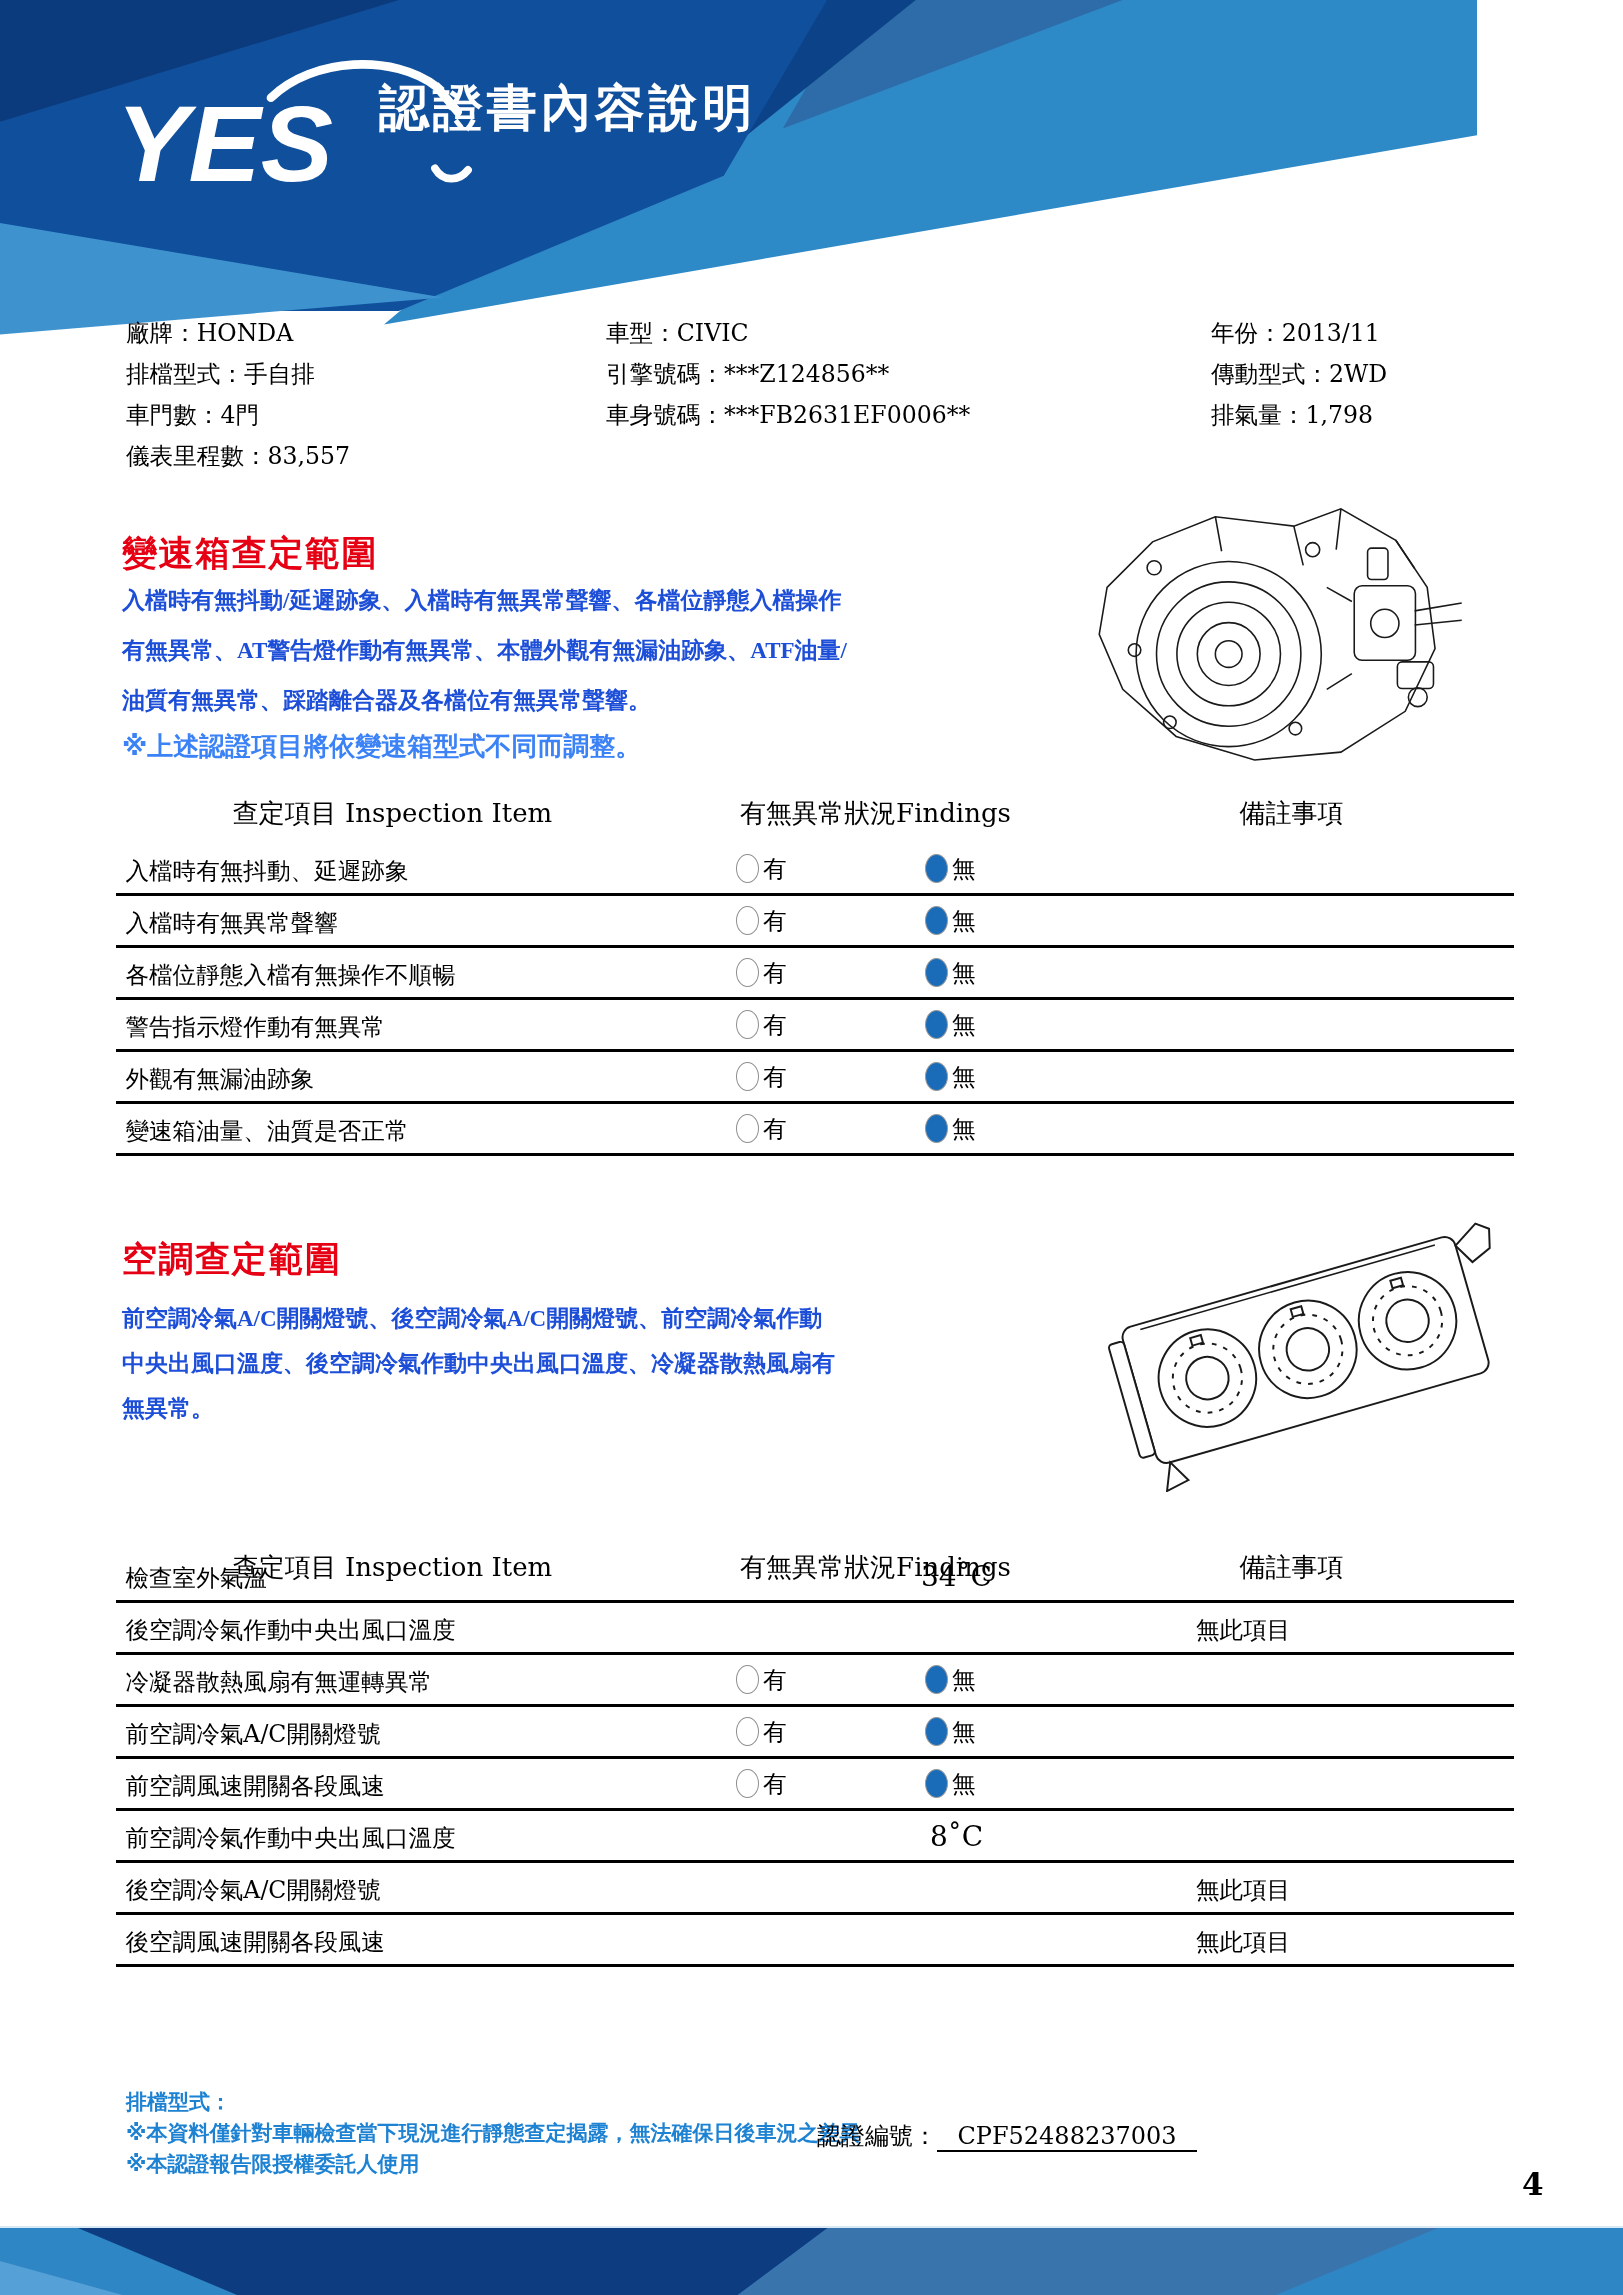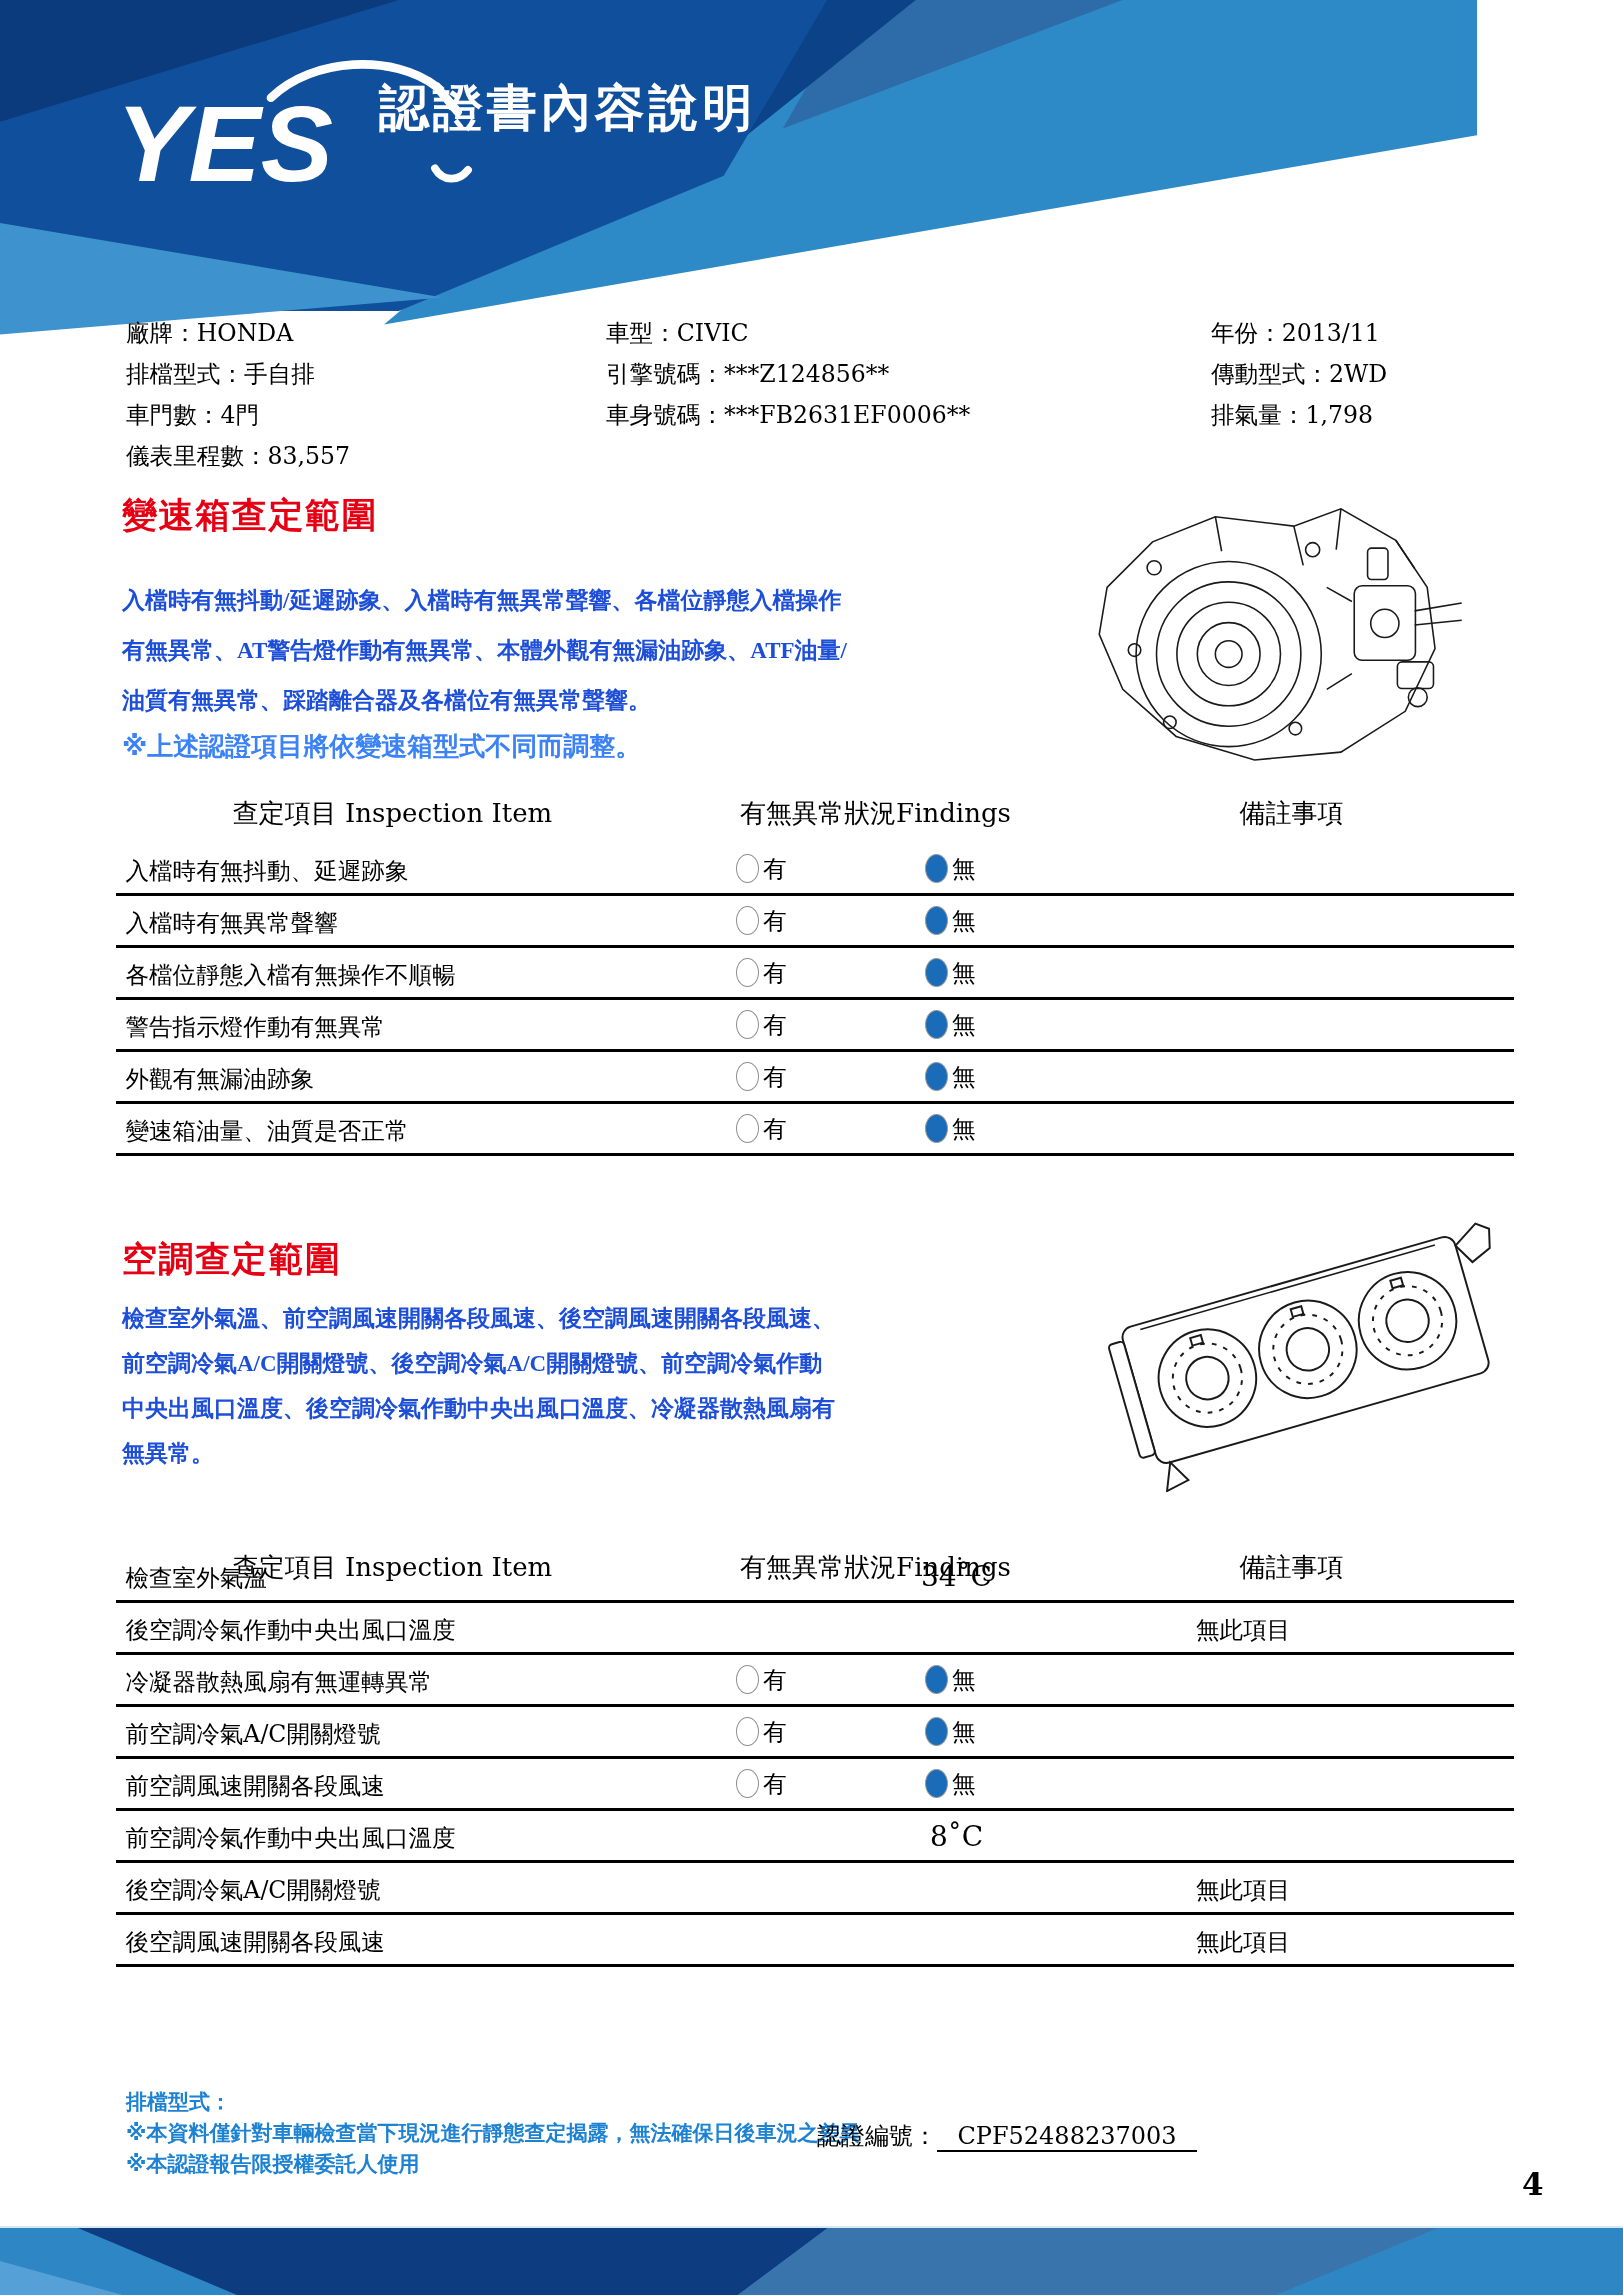--- a/index.html
+++ b/index.html
@@ -17,21 +17,21 @@
   #logo-svg{position:absolute;left:110px;top:49px;}
   #banner-title{position:absolute;left:379px;top:75px;font-family:"DejaVu Sans","Liberation Sans",sans-serif;
         font-weight:bold;font-size:50px;color:#fff;letter-spacing:3.9px;}
   
   .vcol{position:absolute;top:313px;font-size:23.6px;}
   .vline{line-height:41px;white-space:nowrap;}
   #vcol0{left:126px;} #vcol1{left:606px;} #vcol2{left:1211px;}
   
   .sec-title{position:absolute;left:122px;font-family:"DejaVu Sans","Liberation Sans",sans-serif;
         font-weight:bold;font-size:35px;color:#E60013;letter-spacing:1.6px;}
-  #sec0-title{top:492px;text-align:center;} #sec1-title{top:1236px;}
+  #sec0-title{top:530px;text-align:center;} #sec1-title{top:1236px;}
   .desc{position:absolute;left:122px;font-family:Liberation Serif, serif;
         font-weight:bold;font-size:23px;color:#1d4ed8;white-space:nowrap;}
   #desc0{top:576px;line-height:50px;width:990px;}
   #desc1{top:1296px;line-height:45px;width:1021px;white-space:normal;}
   #desc1 .desc-line{white-space:nowrap;}
   #sec0-note{position:absolute;left:122px;top:729px;font-family:"DejaVu Sans","Liberation Sans",sans-serif;
         font-weight:bold;font-size:26px;color:#3b82f6;}
   
   #trans-illu{position:absolute;left:1060px;top:493px;}
   #ac-illu{position:absolute;left:1098px;top:1209px;}
@@ -170,21 +170,20 @@
       </div>
       <div class="trow">
         <span class="item">變速箱油量、油質是否正常</span>
         <span class="rgroup pos-yes"><span class="radio"></span><span class="rlabel">有</span></span>
         <span class="rgroup pos-no"><span class="radio checked"></span><span class="rlabel">無</span></span>
       </div>
     </div>
 
   <div id="sec1-title" class="sec-title">空調查定範圍</div>
   <div id="desc1" class="desc">
-      <div class="desc-line">檢查室外氣溫、前空調風速開關各段風速、後空調風速開關各段風速、</div>
       <div class="desc-line">前空調冷氣A/C開關燈號、後空調冷氣A/C開關燈號、前空調冷氣作動</div>
       <div class="desc-line">中央出風口溫度、後空調冷氣作動中央出風口溫度、冷凝器散熱風扇有</div>
       <div class="desc-line">無異常。</div>
     </div>
 
   <svg id="ac-illu" width="440" height="283" viewBox="0 0 560 360">
     <g transform="rotate(-16 280 180)" fill="#ffffff" stroke="#1a1a1a" stroke-width="2.5">
       <rect x="45" y="85" width="440" height="180" rx="14"></rect>
       <rect x="25" y="100" width="20" height="150" rx="5"></rect>
       <path d="M485 100 l32 -20 l15 11 l-6 24 l-26 11 Z"></path>

